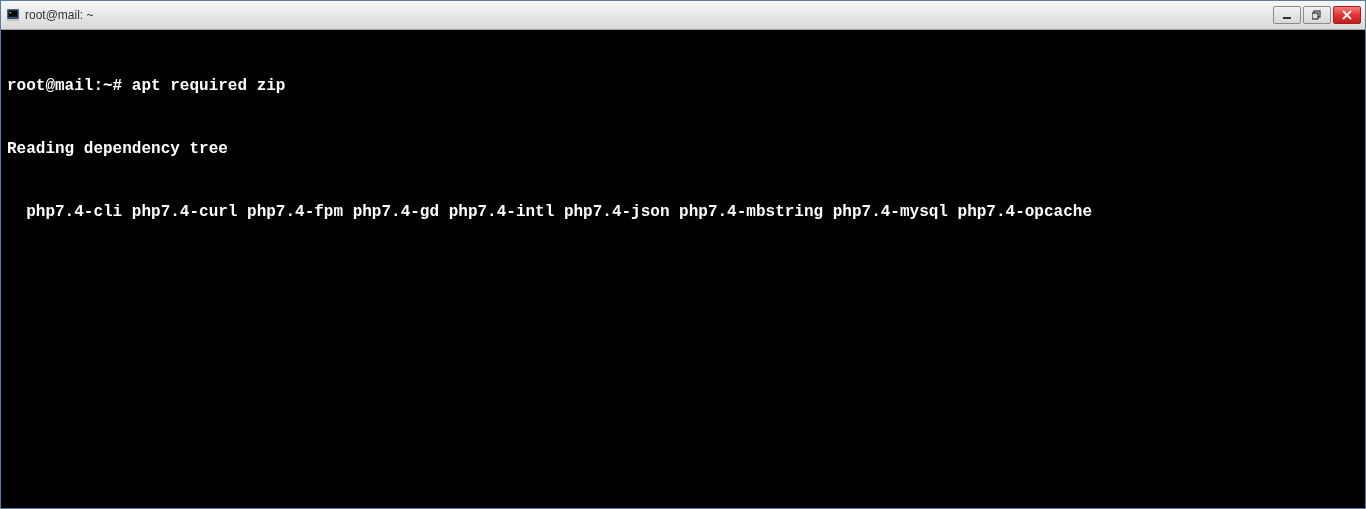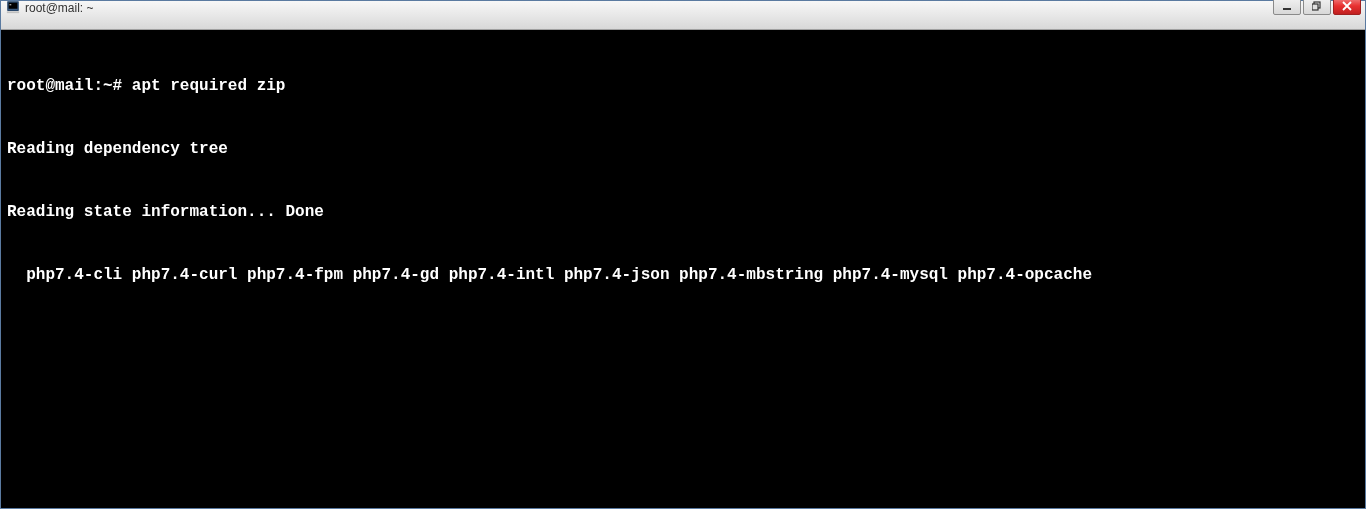--- a/index.html
+++ b/index.html
@@ -15,21 +15,21 @@
       height: 100%;
       border: 1px solid #5a7aa0;
       display: flex;
       flex-direction: column;
     }
     .titlebar {
       height: 24px;
       background: linear-gradient(to bottom, #f7f7f7 0%, #e8e8e8 50%, #d8d8d8 100%);
       border-bottom: 1px solid #a0a0a0;
       display: flex;
-      align-items: flex-end;
+      align-items: center;
       padding: 14px 4px;
     }
     .titlebar-icon {
       width: 16px;
       height: 16px;
       margin-right: 4px;
       display: flex;
       align-items: center;
       justify-content: center;
     }
@@ -105,21 +105,20 @@
       <div class="titlebar-btn close">
         <svg viewBox="0 0 10 10">
             <path d="M1 1 L9 9 M9 1 L1 9" stroke="#fff" stroke-width="1.8"></path>
           </svg>
       </div>
     </div>
   </div>
   <div class="terminal">
     <span class="term-line"><span class="prompt">root@mail:~# </span><span>apt required zip</span></span>
     <span class="term-line">Reading dependency tree</span>
-    <span class="term-line">Reading state information... Done</span>
     <span class="term-line">  php7.4-cli php7.4-curl php7.4-fpm php7.4-gd php7.4-intl php7.4-json php7.4-mbstring php7.4-mysql php7.4-opcache</span>
     
     
     
     
     
     
     
     
     

